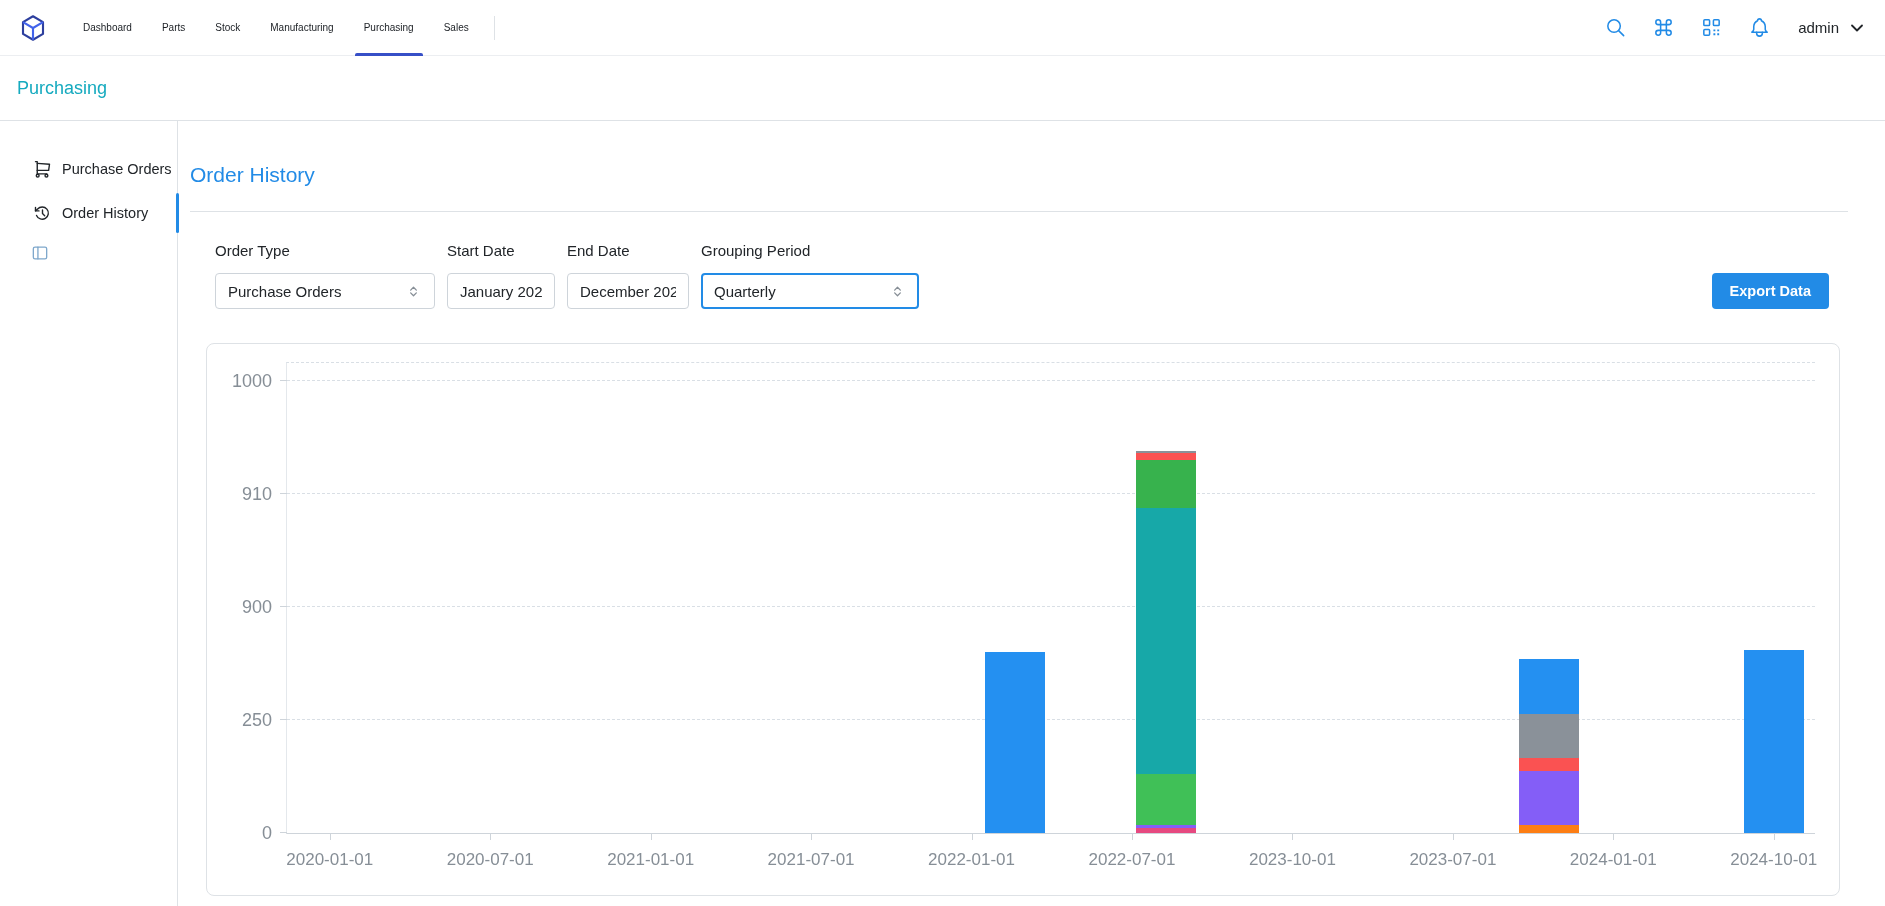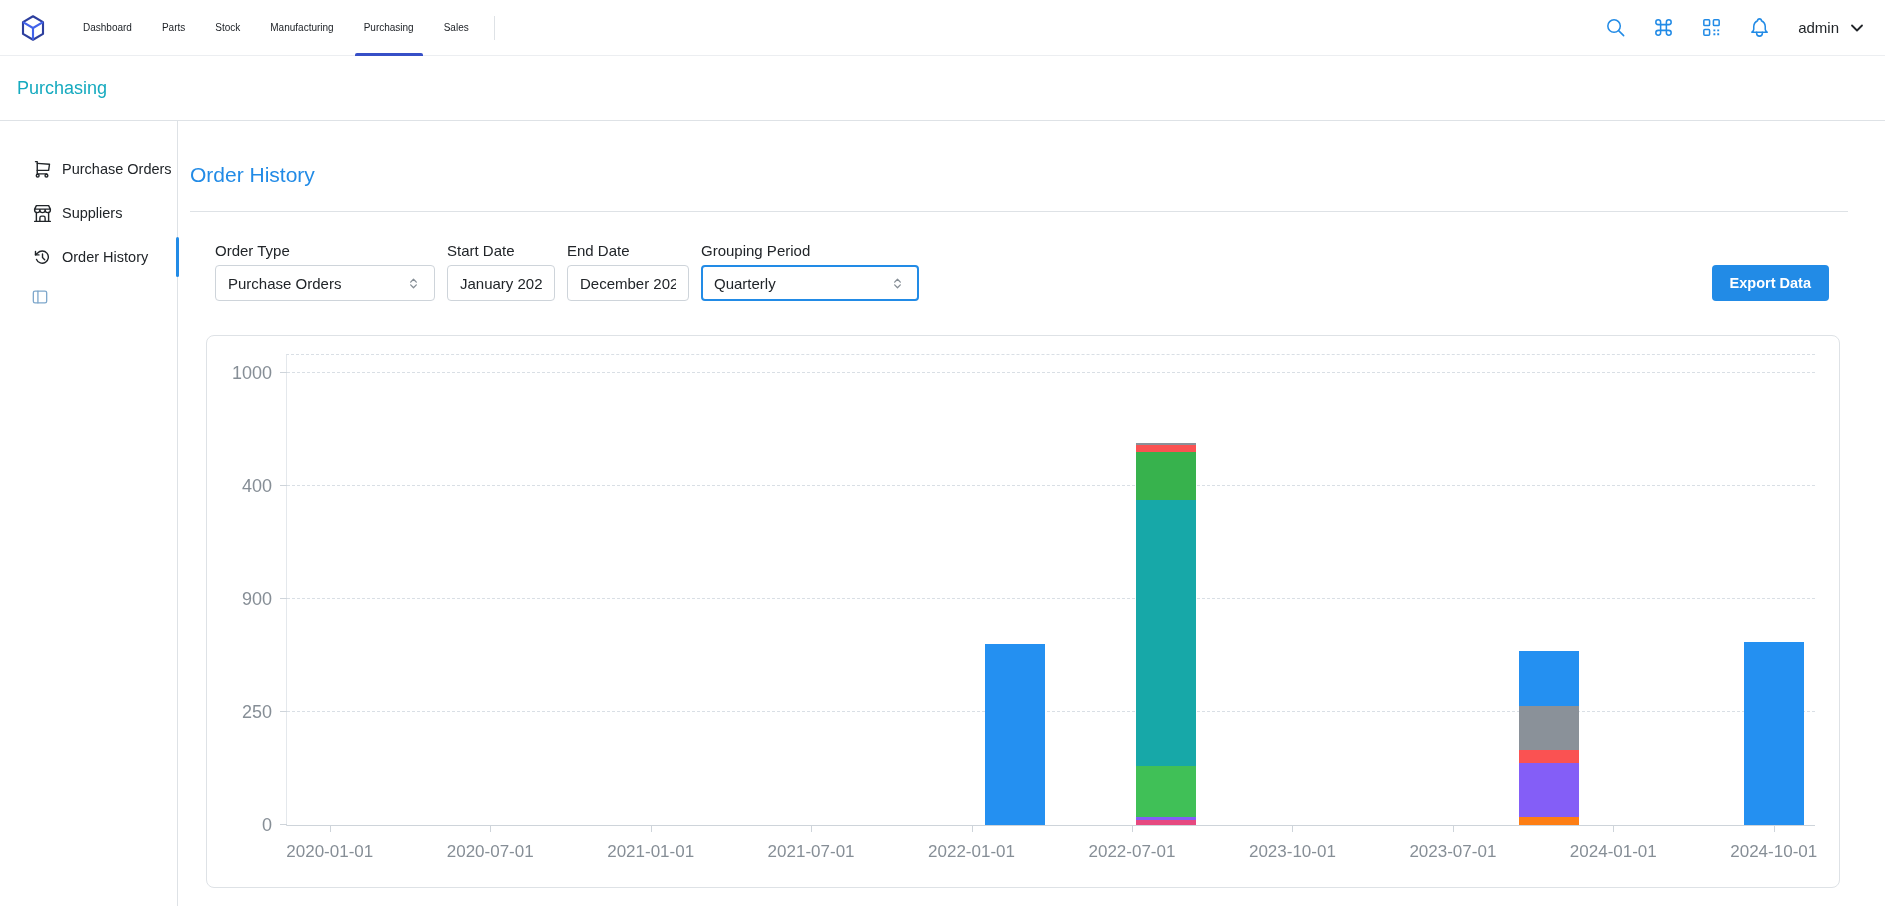--- a/index.html
+++ b/index.html
@@ -36,21 +36,21 @@
   .side-item.active::after { content:""; position:absolute; right:-2px; top:2px; bottom:2px; width:3px; background:#228be6; border-radius:2px; }
   .sidebar-toggle { margin:8px 0 0 30px; width:22px; height:22px; color:#7fa8cc; cursor:pointer; }
   .sidebar-toggle svg { width:20px; height:20px; }
 
   .main { flex:1; min-width:0; padding:42px 37px 0 12px; }
   .page-title { font-size:21px; font-weight:500; color:#228be6; }
   .section-divider { margin-top:24px; border-top:1px solid #dee2e6; }
 
   
   .filters-row { margin:30px 19px 0 25px; display:flex; gap:12px; align-items:flex-end; }
-  .filter-group { display:flex; flex-direction:column; gap:6px; }
+  .filter-group { display:flex; flex-direction:column; gap:14px; }
   .filter-label { font-size:15px; font-weight:500; color:#212529; }
   .control { height:36px; border:1px solid #ced4da; border-radius:4px; background:#fff; font-size:15px; color:#212529; padding:0 12px; display:flex; align-items:center; font-family:inherit; }
   input.control { outline:none; }
   .select { justify-content:space-between; gap:8px; cursor:pointer; }
   .select svg { width:17px; height:17px; color:#868e96; flex:none; }
   .select.focused { border:2px solid #228be6; padding:0 11px; }
   .w-order { width:220px; }
   .w-start { width:108px; }
   .w-end   { width:122px; }
   .w-group { width:218px; }
@@ -136,29 +136,20 @@
   <aside class="sidebar">
     <div class="side-item">
       <svg class="icon-svg" viewBox="0 0 24 24">
         <circle cx="6.5" cy="19" r="1.6"></circle>
           <circle cx="16.5" cy="19" r="1.6"></circle>
         <path d="M17 17H6V3H4"></path>
           <path d="M6 5l14 1-1 7H6"></path>
       </svg>
       <span>Purchase Orders</span>
     </div>
-    <div class="side-item">
-      <svg class="icon-svg" viewBox="0 0 24 24">
-        <path d="M3 21h18"></path>
-        <path d="M3 7v1a3 3 0 0 0 6 0V7m0 1a3 3 0 0 0 6 0V7m0 1a3 3 0 0 0 6 0V7H3l2-4h14l2 4"></path>
-        <path d="M5 21V10.85M19 21V10.85"></path>
-        <path d="M9 21v-4a2 2 0 0 1 2-2h2a2 2 0 0 1 2 2v4"></path>
-      </svg>
-      <span>Suppliers</span>
-    </div>
     <div class="side-item active">
       <svg class="icon-svg" viewBox="0 0 24 24">
         <path d="M4 5v4h4"></path>
         <path d="M5.2 14.2a7 7 0 1 0 1.2-7.3L4 9"></path>
         <path d="M12 8v4l2.5 2.5"></path>
       </svg>
       <span>Order History</span>
     </div>
     <div class="sidebar-toggle">
       <svg class="icon-svg" viewBox="0 0 24 24">
@@ -209,21 +200,21 @@
           <div class="y-tick" style="bottom: 0%;"></div>
           <div class="y-axis-label" style="bottom: calc(0% - 8px);">0</div>
           <div class="gridline" style="bottom: 24.0385%;"></div>
           <div class="y-tick" style="bottom: 24.0385%;"></div>
           <div class="y-axis-label" style="bottom: calc(24.0385% - 8px);">250</div>
           <div class="gridline" style="bottom: 48.0769%;"></div>
           <div class="y-tick" style="bottom: 48.0769%;"></div>
           <div class="y-axis-label" style="bottom: calc(48.0769% - 8px);">900</div>
           <div class="gridline" style="bottom: 72.1154%;"></div>
           <div class="y-tick" style="bottom: 72.1154%;"></div>
-          <div class="y-axis-label" style="bottom: calc(72.1154% - 8px);">400</div>
+          <div class="y-axis-label" style="bottom: calc(72.1154% - 8px);">910</div>
           <div class="gridline" style="bottom: 96.1538%;"></div>
           <div class="y-tick" style="bottom: 96.1538%;"></div>
           <div class="y-axis-label" style="bottom: calc(96.1538% - 8px);">1000</div>
           <div class="x-tick" style="left: 2.8%;"></div>
           <div class="x-axis-label" style="left: 2.8%;">2020-01-01</div>
           <div class="x-tick" style="left: 13.3%;"></div>
           <div class="x-axis-label" style="left: 13.3%;">2020-07-01</div>
           <div class="x-tick" style="left: 23.8%;"></div>
           <div class="x-axis-label" style="left: 23.8%;">2021-01-01</div>
           <div class="x-tick" style="left: 34.3%;"></div>

